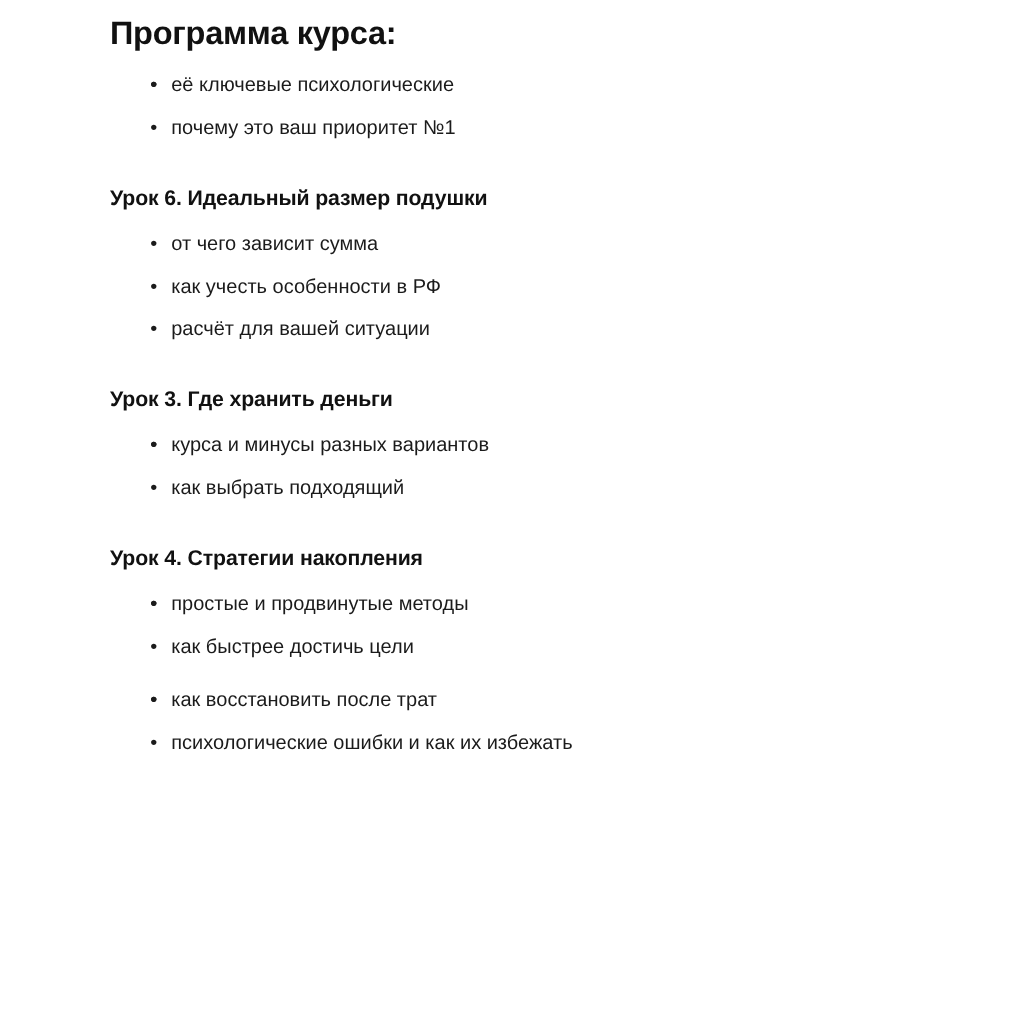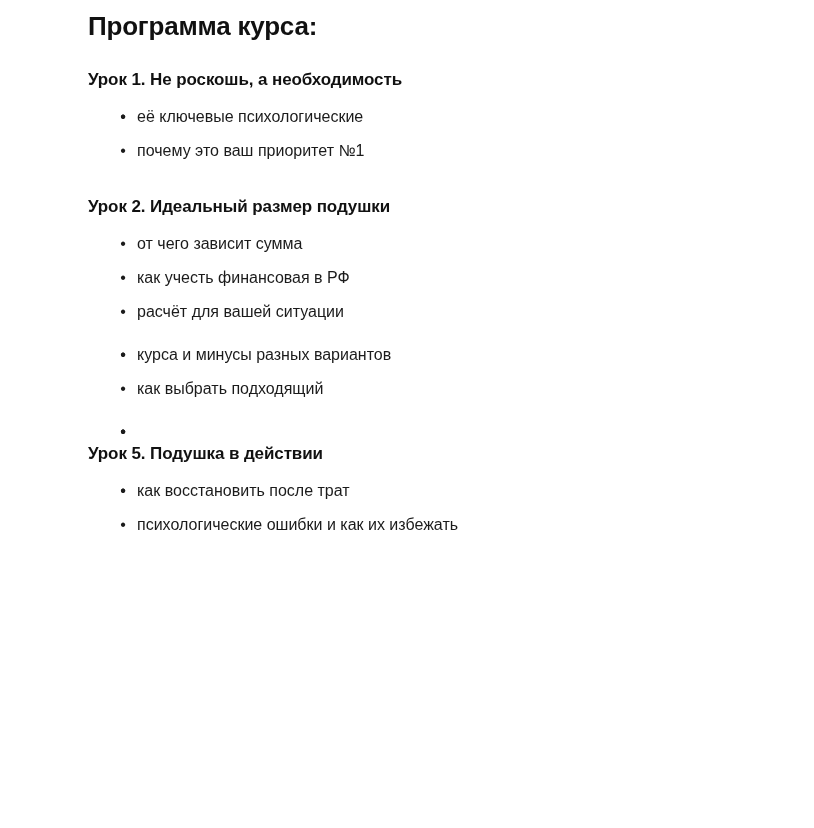--- a/index.html
+++ b/index.html
@@ -94,86 +94,88 @@
 </style>
 </head>
 <body>
 
 <div class="page">
   <div class="content">
 
     <h1 class="page-title">Программа курса:</h1>
 
     <section class="lesson lesson-1">
-      <h2 class="lesson-title">Урок 1. Не роскошь, а необходимость</h2>
       <ul class="bullets">
         <li class="bullet-item">
           <span class="bullet-marker">•</span>
         </li>
         <li class="bullet-item">
           <span class="bullet-marker">•</span>
           <span class="bullet-text">её ключевые психологические</span>
         </li>
         <li class="bullet-item">
           <span class="bullet-marker">•</span>
           <span class="bullet-text">почему это ваш приоритет №1</span>
         </li>
       </ul>
     </section>
 
     <section class="lesson">
-      <h2 class="lesson-title">Урок 2. Идеальный размер подушки</h2>
+      <h2 class="lesson-title">Урок 6. Идеальный размер подушки</h2>
       <ul class="bullets">
         <li class="bullet-item">
           <span class="bullet-marker">•</span>
           <span class="bullet-text">от чего зависит сумма</span>
         </li>
         <li class="bullet-item">
           <span class="bullet-marker">•</span>
-          <span class="bullet-text">как учесть финансовая в РФ</span>
+          <span class="bullet-text">как учесть особенности в РФ</span>
         </li>
         <li class="bullet-item">
           <span class="bullet-marker">•</span>
           <span class="bullet-text">расчёт для вашей ситуации</span>
         </li>
       </ul>
     </section>
 
     <section class="lesson">
+      <h2 class="lesson-title">Урок 3. Где хранить деньги</h2>
       <ul class="bullets">
         <li class="bullet-item">
           <span class="bullet-marker">•</span>
         </li>
         <li class="bullet-item">
           <span class="bullet-marker">•</span>
           <span class="bullet-text">курса и минусы разных вариантов</span>
         </li>
         <li class="bullet-item">
           <span class="bullet-marker">•</span>
           <span class="bullet-text">как выбрать подходящий</span>
         </li>
       </ul>
     </section>
 
     <section class="lesson">
+      <h2 class="lesson-title">Урок 4. Стратегии накопления</h2>
       <ul class="bullets">
         <li class="bullet-item">
           <span class="bullet-marker">•</span>
         </li>
         <li class="bullet-item">
           <span class="bullet-marker">•</span>
+          <span class="bullet-text">простые и продвинутые методы</span>
         </li>
         <li class="bullet-item">
           <span class="bullet-marker">•</span>
+          <span class="bullet-text">как быстрее достичь цели</span>
         </li>
       </ul>
     </section>
 
     <section class="lesson">
-      <h2 class="lesson-title">Урок 5. Подушка в действии</h2>
       <ul class="bullets">
         <li class="bullet-item">
           <span class="bullet-marker">•</span>
         </li>
         <li class="bullet-item">
           <span class="bullet-marker">•</span>
           <span class="bullet-text">как восстановить после трат</span>
         </li>
         <li class="bullet-item">
           <span class="bullet-marker">•</span>

